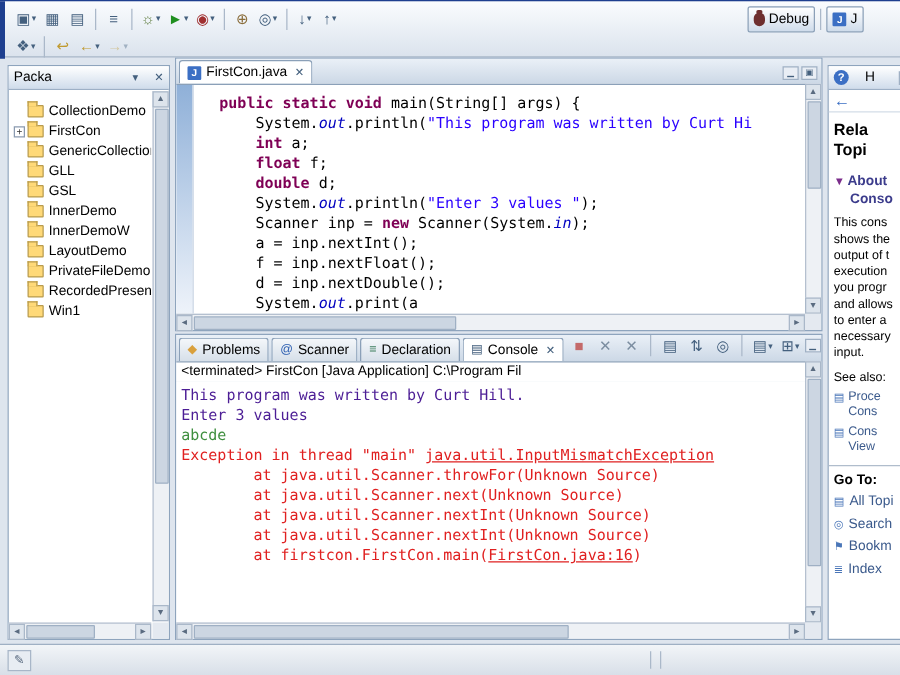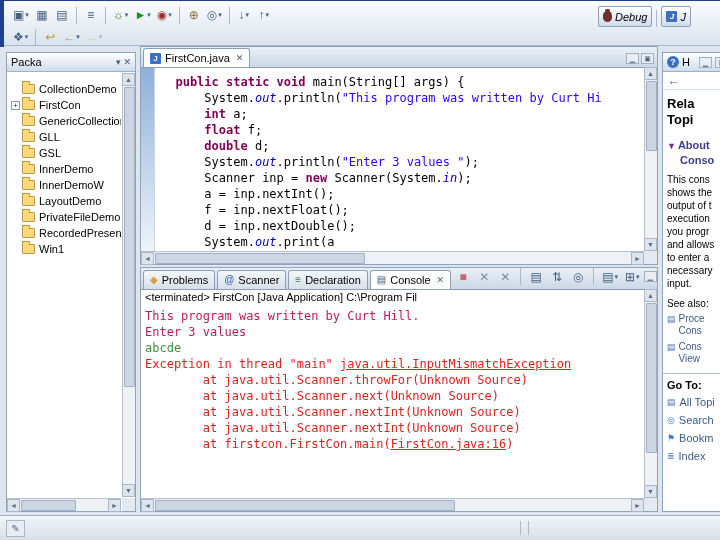--- a/index.html
+++ b/index.html
@@ -14,32 +14,32 @@
   .trow{position:absolute;display:flex;align-items:center;}
   #toolbar-row1{left:10px;top:2px;height:24px;}
   #toolbar-row2{left:10px;top:27px;height:18px;}
   .tbtn{height:21px;min-width:20px;display:flex;align-items:center;justify-content:center;
     padding:0 2px;border:1px solid transparent;border-radius:2px;}
   .tglyph{font-size:12px;color:#44607e;line-height:1;}
   .dd{font-size:7px;color:#44607e;margin-left:1px;}
   .tsep{width:1px;height:17px;background:#aab8c9;margin:0 4px;}
   .dis{opacity:.4;}
 
-  .persp{position:absolute;left:598px;top:2px;height:24px;display:flex;align-items:flex-end;gap:0;font-style:italic;}
+  .persp{position:absolute;left:598px;top:2px;height:24px;display:flex;align-items:center;gap:0;}
   .pbtn{display:flex;align-items:center;gap:3px;height:21px;padding:0 4px;font-size:11px;
     border:1px solid #8ba0b8;border-radius:2px;background:linear-gradient(#ffffff,#cfdceb);white-space:nowrap;}
   .bug{width:9px;height:11px;background:#6e2f2f;border-radius:5px;position:relative;}
   .bug::before{content:"";position:absolute;left:2px;top:-2px;width:5px;height:3px;background:#6e2f2f;border-radius:2px;}
   .jicon{width:11px;height:11px;background:#3b6fc4;color:#fff;font-size:8px;font-weight:bold;
     display:flex;align-items:center;justify-content:center;border-radius:1px;}
 
   
   .panel{position:absolute;background:#fff;border:1px solid #8ea4bd;}
   .vhead{height:19px;background:linear-gradient(#ffffff,#cfdceb);border-bottom:1px solid #9db0c6;
-    display:flex;align-items:center;gap:3px;font-size:11px;padding:0 4px;overflow:hidden;}
+    display:flex;align-items:center;gap:13px;font-size:11px;padding:0 4px;overflow:hidden;}
   .mmbtn{width:13px;height:11px;border:1px solid #9fb0c4;background:#e9eef5;font-size:7px;line-height:9px;
     text-align:center;color:#44607e;flex:none;}
   .xbtn{font-size:9px;color:#44607e;flex:none;}
 
   
   .sb{position:absolute;background:#eef1f5;}
   .sbv{width:13px;border-left:1px solid #b5c0cf;}
   .sbh{height:13px;border-top:1px solid #b5c0cf;}
   .sbbtn{position:absolute;width:13px;height:13px;background:#dde4ec;border:1px solid #aab8c9;
     font-size:7px;color:#5a6b80;text-align:center;line-height:11px;}
@@ -83,21 +83,21 @@
   #console{left:140px;top:267px;width:518px;height:245px;background:#dfe6ef;}
   .ctabbar{height:21px;display:flex;align-items:flex-end;background:linear-gradient(#eaf0f7,#ccd8e6);
     padding-left:2px;overflow:hidden;}
   .cticon{font-size:10px;line-height:1;}
   .ctclose{font-size:9px;color:#44607e;margin-left:2px;}
   .ctools{margin-left:auto;display:flex;align-items:center;gap:1px;padding-right:2px;padding-bottom:2px;}
   .cstatus{position:absolute;top:21px;left:0;right:13px;height:16px;background:#fff;border-top:1px solid #8ba0b8;
     font-size:11px;padding:1px 4px;white-space:nowrap;overflow:hidden;}
   .cbody{position:absolute;top:37px;left:0;right:13px;bottom:13px;background:#fff;overflow:hidden;
     font-family:"DejaVu Sans Mono",monospace;font-size:12px;line-height:16px;white-space:pre;padding:3px 4px;}
-  .cs-out{color:#be185d;}
+  .cs-out{color:#4c1d95;}
   .cs-in{color:#3f8f3f;}
   .cs-err{color:#e02020;}
   .cs-errlink{color:#e02020;text-decoration:underline;}
 
   
   #help{left:662px;top:52px;width:132px;height:460px;background:#fff;}
   .hqicon{width:12px;height:12px;border-radius:50%;background:#3b6fc4;color:#fff;font-size:9px;font-weight:bold;
     display:flex;align-items:center;justify-content:center;flex:none;}
   .hback{height:18px;display:flex;align-items:center;gap:4px;padding:0 4px;border-bottom:1px solid #d4dde8;}
   .hbackarrow{color:#3b6fc4;font-size:13px;font-weight:bold;}

